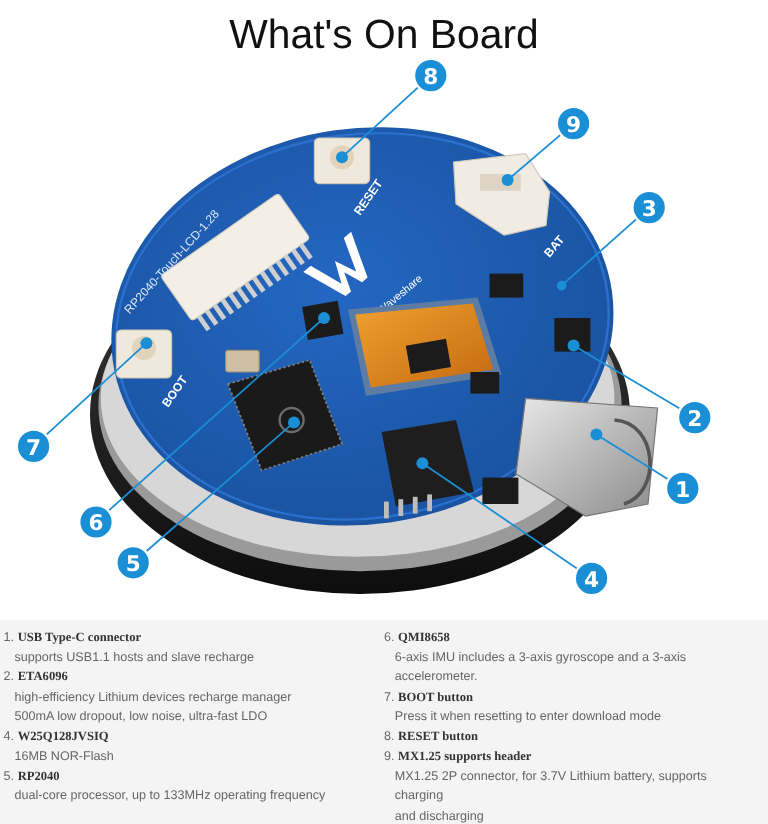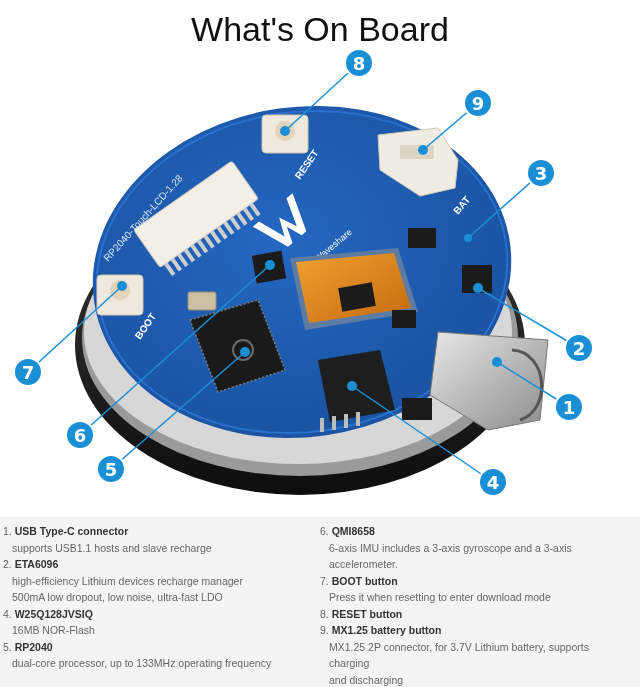--- a/index.html
+++ b/index.html
@@ -20,21 +20,21 @@
     position: absolute; left: 0; top: 517px; width: 640px; height: 170px;
     background: #f4f4f4;
     font-size: 10.5px; color: #555;
   }
   .col { position: absolute; top: 6px; }
   .col.left { left: 3px; width: 310px; }
   .col.right { left: 320px; width: 306px; }
   .item { margin: 0; }
   .item .head { line-height: 16.5px; height: 16.5px; }
   .item .num { color: #666; }
-  .item .name { color: #333; font-weight: bold; }
+  .item .name { color: #333; font-weight: bold; font-family: Liberation Serif, serif; }
   .item .desc { padding-left: 9px; line-height: 16.5px; color: #666; }
   .callout-num { font-family: "DejaVu Sans", sans-serif; font-weight: bold; }
 </style>
 </head>
 <body>
 
 <div class="title">What's On Board</div>
 
 <div class="figure">
   <svg width="640" height="516" viewBox="0 0 640 516" xmlns="http://www.w3.org/2000/svg">
@@ -241,18 +241,18 @@
       <div class="desc">accelerometer.</div>
     </div>
     <div class="item">
       <div class="head"><span class="num">7.</span> <span class="name">BOOT button</span></div>
       <div class="desc">Press it when resetting to enter download mode</div>
     </div>
     <div class="item">
       <div class="head"><span class="num">8.</span> <span class="name">RESET button</span></div>
     </div>
     <div class="item">
-      <div class="head"><span class="num">9.</span> <span class="name">MX1.25 battery button</span></div>
+      <div class="head"><span class="num">9.</span> <span class="name">MX1.25 supports header</span></div>
       <div class="desc">MX1.25 2P connector, for 3.7V Lithium battery, supports charging</div>
       <div class="desc">and discharging</div>
     </div>
   </div>
 </div>
 
 </body></html>

